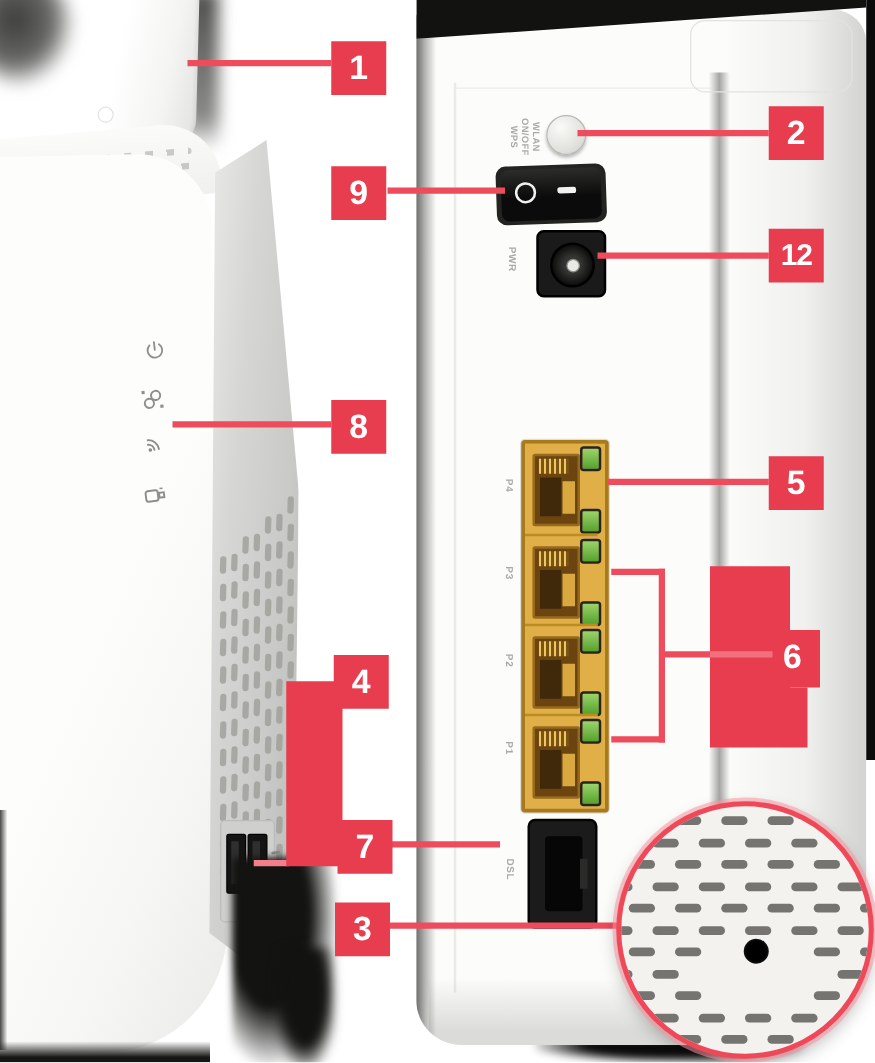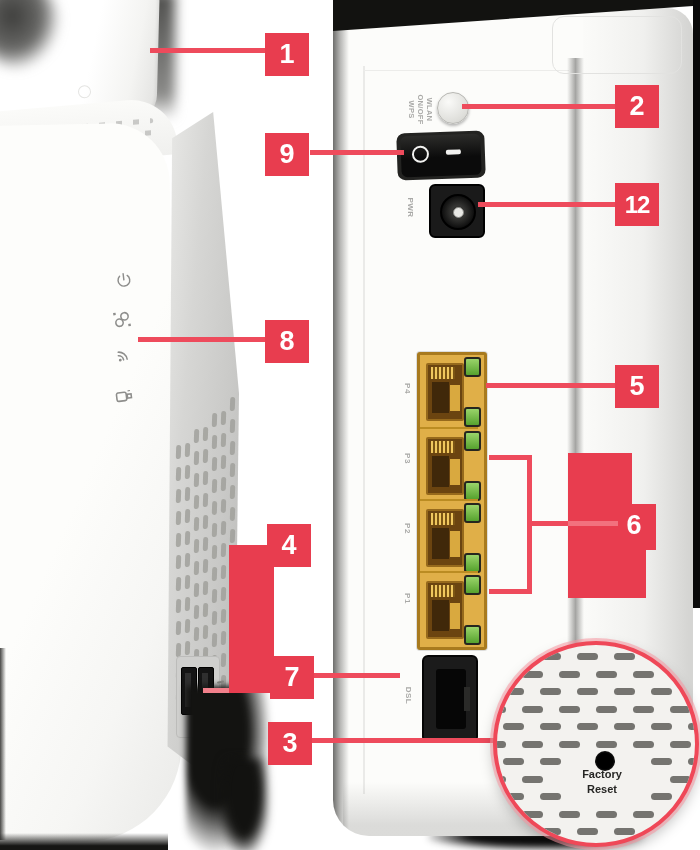--- a/index.html
+++ b/index.html
@@ -457,18 +457,14 @@
       <div class="mag-slot" style="left: 61.5px; top: 25.5px;"></div>
       <div class="mag-slot" style="left: 24.5px; top: 25.5px;"></div>
       <div class="mag-slot" style="left: -12.5px; top: 25.5px;"></div>
       <div class="mag-slot" style="left: 191px; top: 8px;"></div>
       <div class="mag-slot" style="left: 154px; top: 8px;"></div>
       <div class="mag-slot" style="left: 117px; top: 8px;"></div>
       <div class="mag-slot" style="left: 80px; top: 8px;"></div>
       <div class="mag-slot" style="left: 43px; top: 8px;"></div>
       <div class="mag-slot" style="left: 6px; top: 8px;"></div>
     <div class="mag-dot"></div>
-    <div class="mag-label">
-      <div>Factory</div>
-      <div>Reset</div>
-    </div>
   </div>
 </div>
 
 </body></html>

